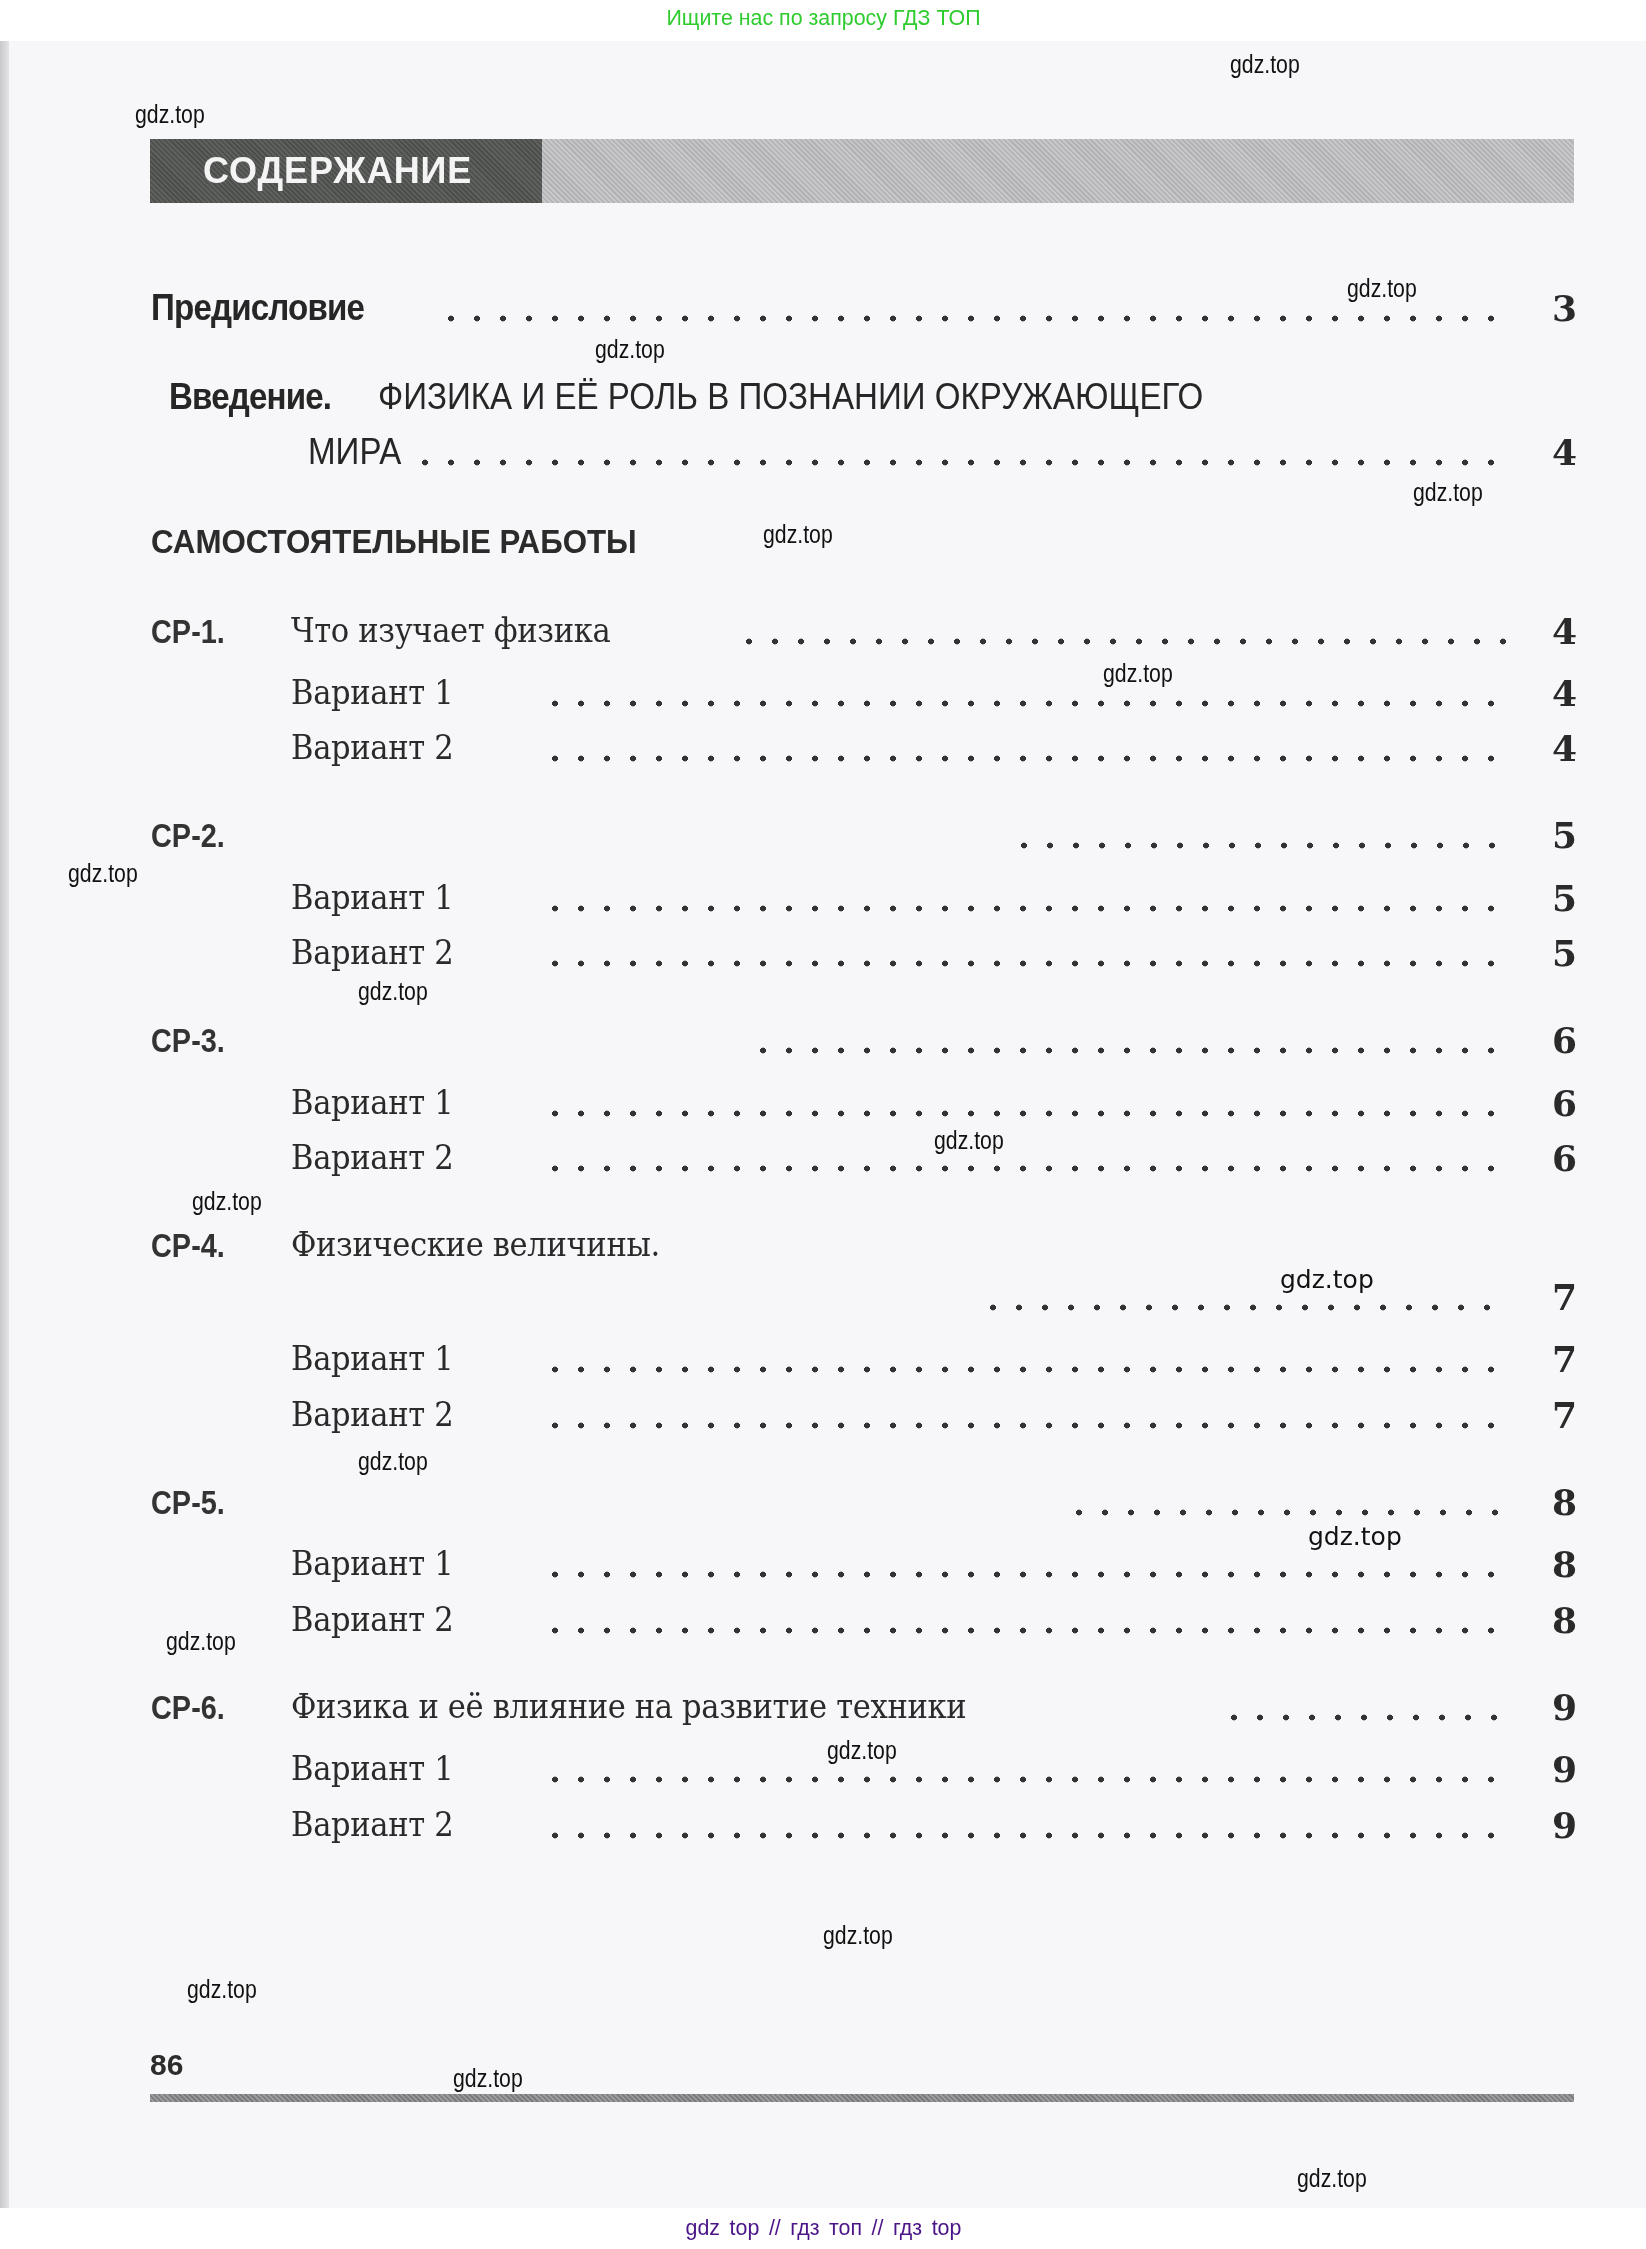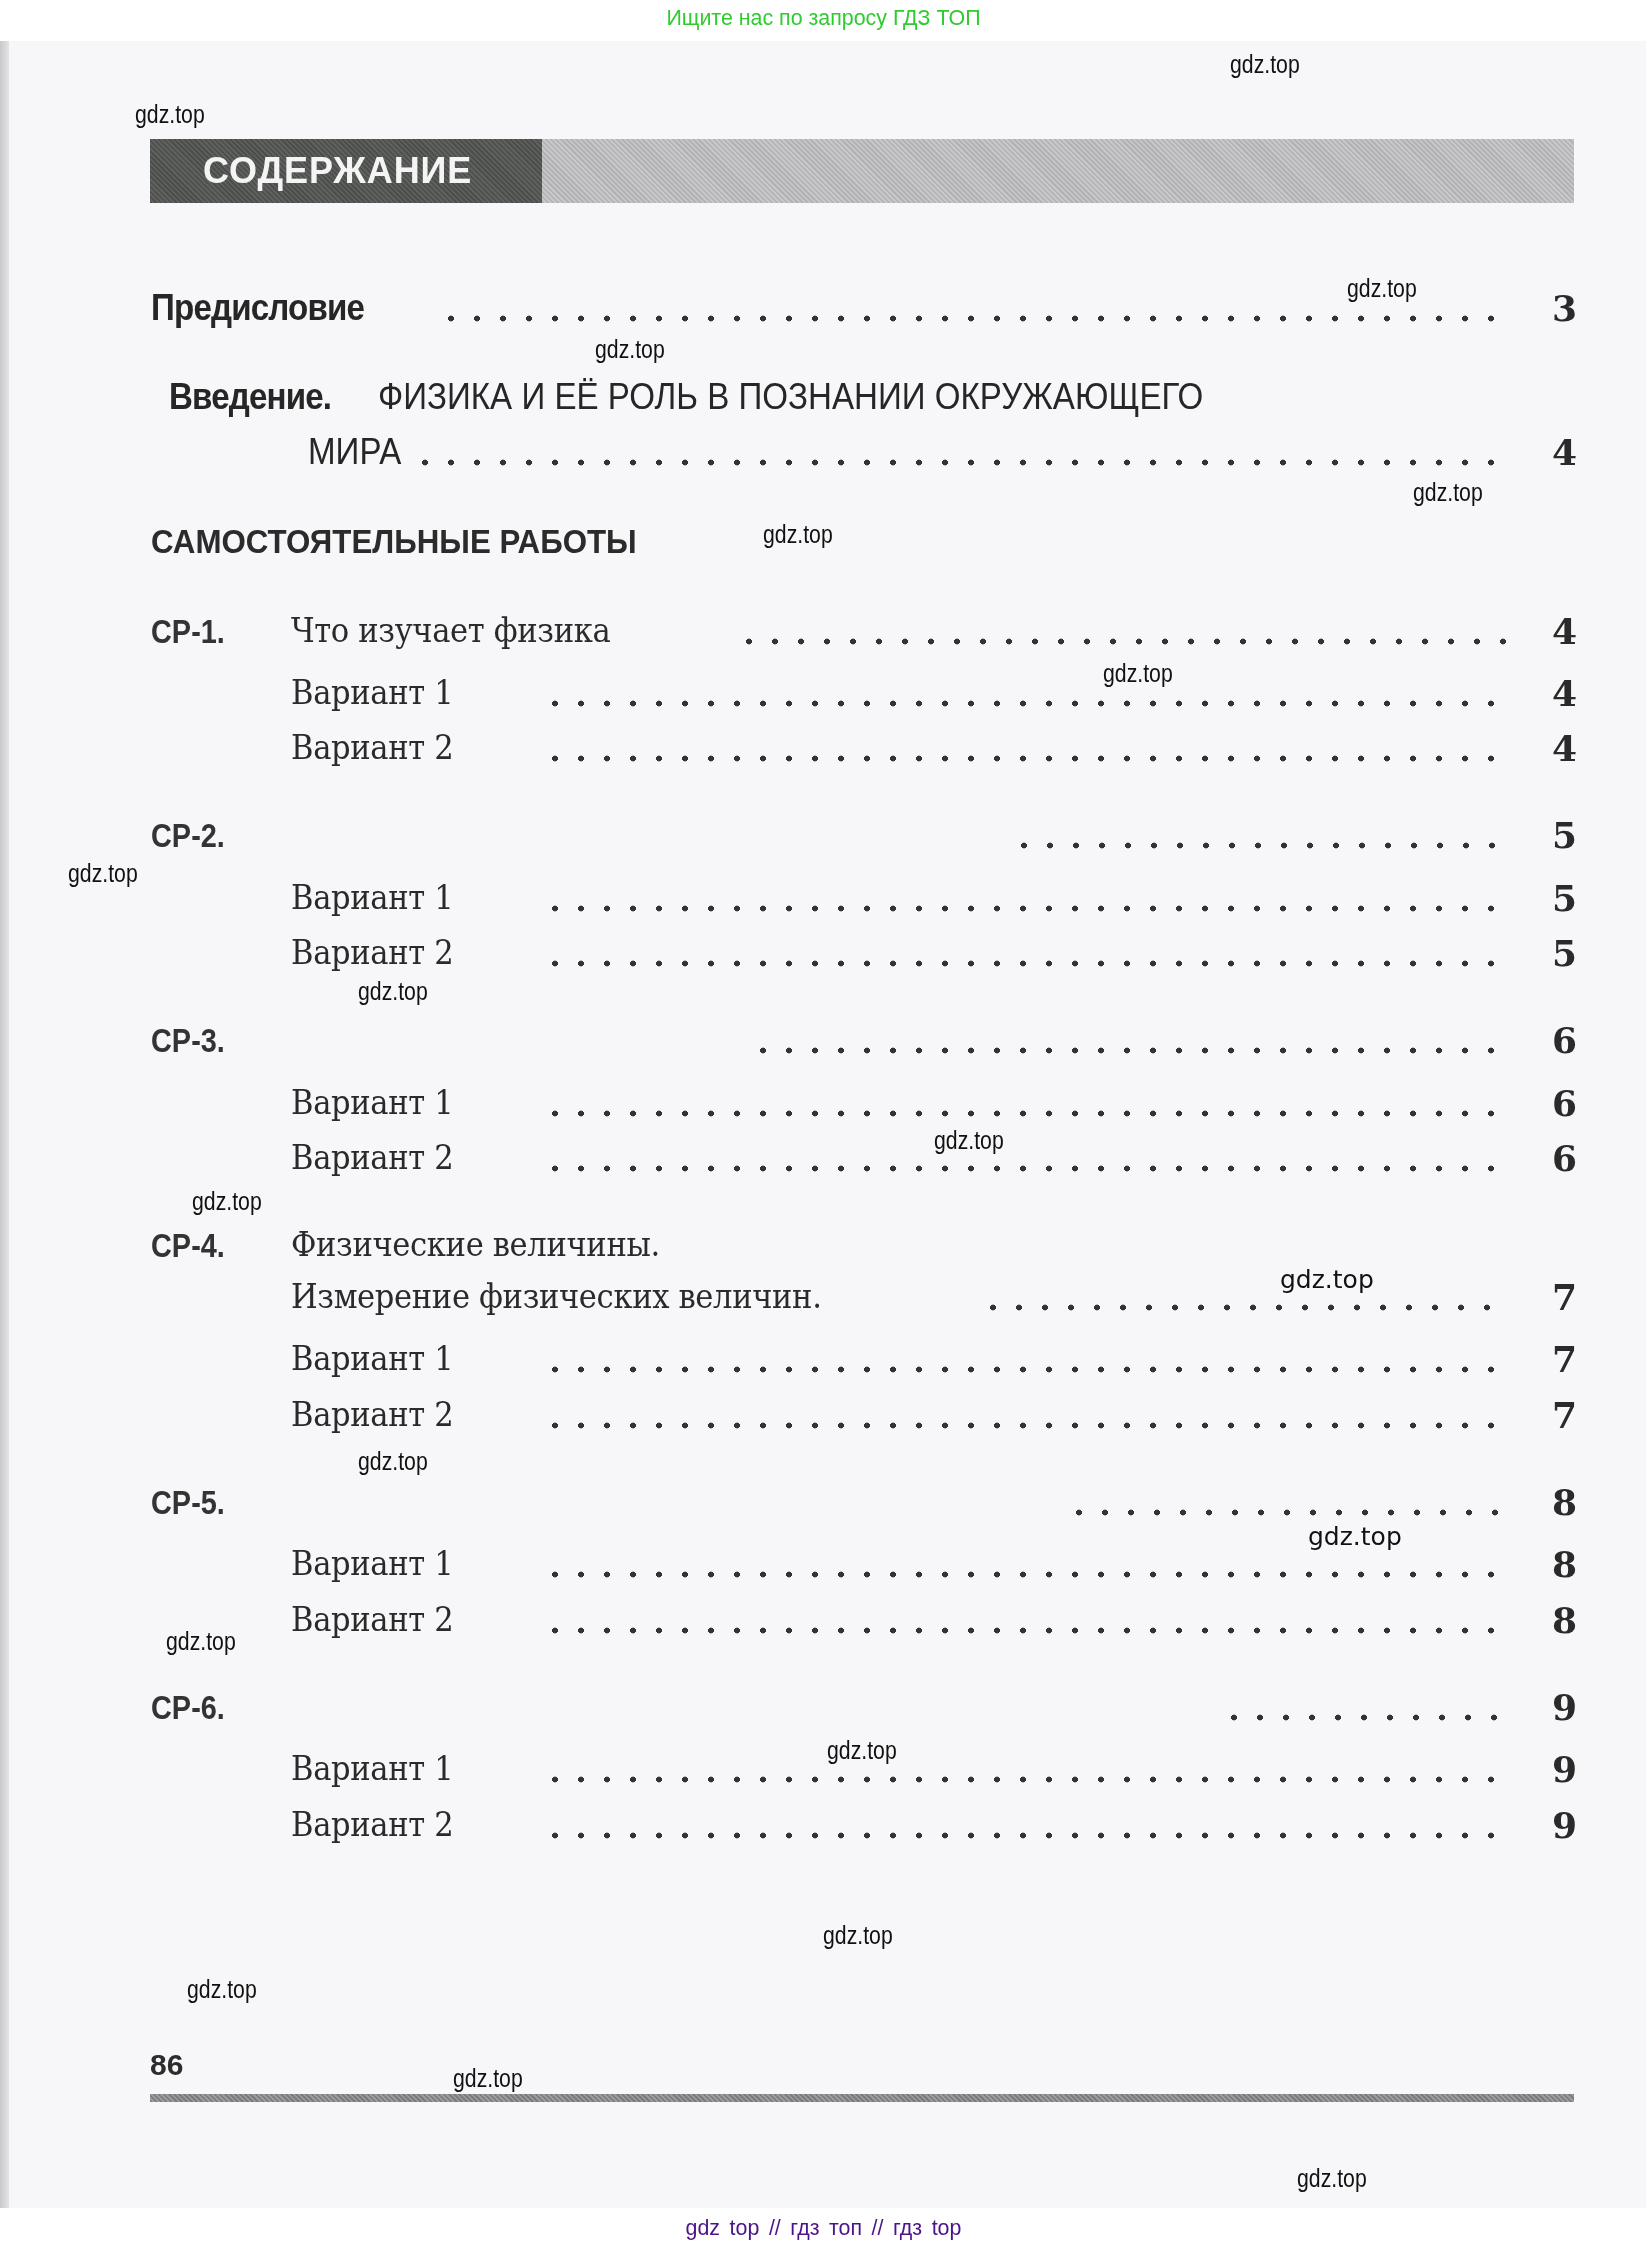--- a/index.html
+++ b/index.html
@@ -267,23 +267,20 @@
     <span class="page-num" style="top:0;">6</span>
   </div>
 
   <div class="toc-row" style="top:1224px;">
     <span class="code" style="top:1.8px;">СР-4.</span>
     <span class="row-label" style="left:291px; top:0;">
       <span class="serif">Физические величины.</span>
     </span>
   </div>
   <div class="toc-row" style="top:1276px;">
-    <span class="row-label" style="left:291px; top:0;">
-      <span class="serif">Измерение физических величин.</span>
-    </span>
     <div class="dots" style="left:980px; width:528px; top:27px;"></div>
     <span class="page-num" style="top:0;">7</span>
   </div>
   <div class="toc-row" style="top:1338px;">
     <span class="row-label" style="left:291px; top:0;">
       <span class="serif">Вариант 1</span>
     </span>
     <div class="dots" style="left:542px; width:966px; top:27px;"></div>
     <span class="page-num" style="top:0;">7</span>
   </div>
@@ -310,20 +307,23 @@
   <div class="toc-row" style="top:1599px;">
     <span class="row-label" style="left:291px; top:0;">
       <span class="serif">Вариант 2</span>
     </span>
     <div class="dots" style="left:542px; width:966px; top:27px;"></div>
     <span class="page-num" style="top:0;">8</span>
   </div>
 
   <div class="toc-row" style="top:1686px;">
     <span class="code" style="top:1.8px;">СР-6.</span>
+    <span class="row-label" style="left:291px; top:0;">
+      <span class="serif">Физика и её влияние на развитие техники</span>
+    </span>
     <div class="dots" style="left:1221px; width:287px; top:27px;"></div>
     <span class="page-num" style="top:0;">9</span>
   </div>
   <div class="toc-row" style="top:1748px;">
     <span class="row-label" style="left:291px; top:0;">
       <span class="serif">Вариант 1</span>
     </span>
     <div class="dots" style="left:542px; width:966px; top:27px;"></div>
     <span class="page-num" style="top:0;">9</span>
   </div>

